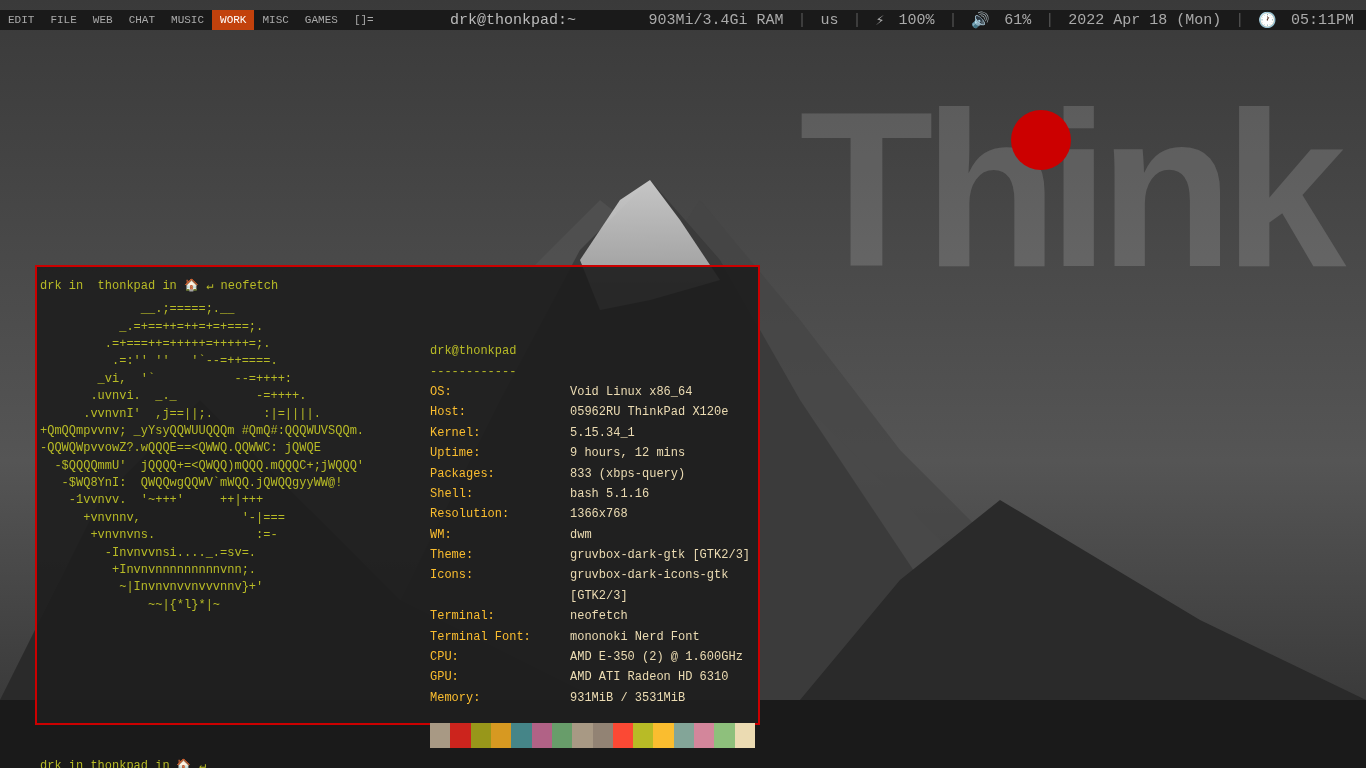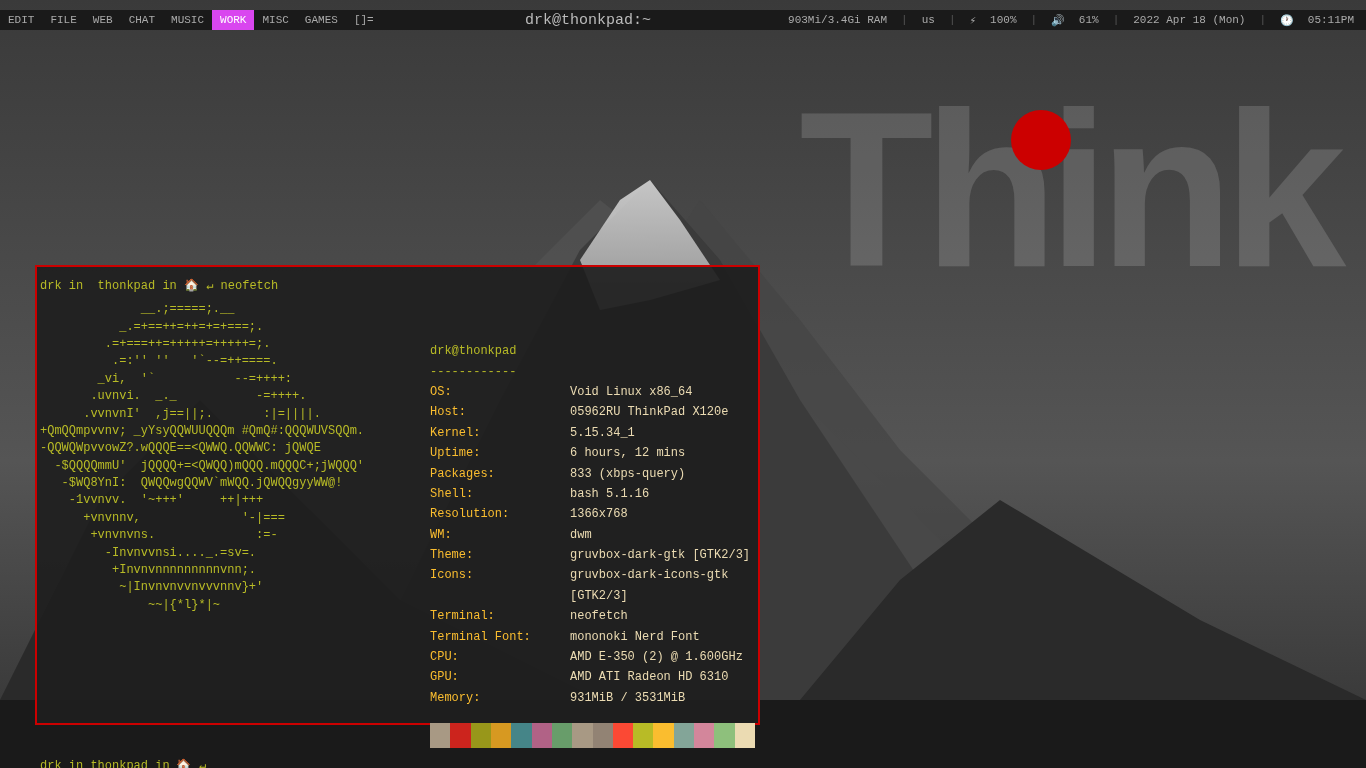--- a/index.html
+++ b/index.html
@@ -77,32 +77,33 @@
     .topbar-item {
       padding: 0 8px;
       height: 20px;
       display: flex;
       align-items: center;
       font-size: 11px;
       color: #aaa;
       cursor: pointer;
     }
     .topbar-item.active {
-      background: #d946ef;
+      background: #c2410c;
       color: #fff;
     }
     .topbar-title {
       flex: 1;
       text-align: center;
       font-size: 15px;
       color: #bbb;
     }
     .topbar-right {
       display: flex;
-      font-size: 11px;
+      align-items: center;
+      font-size: 15px;
       color: #aaa;
       padding-right: 8px;
       gap: 6px;
     }
     .topbar-right span {
       padding: 0 4px;
     }
     .topbar-sep {
       color: #555;
     }
@@ -296,21 +297,21 @@
           <div class="info-line">
             <span class="key">Host: </span>
             <span class="value">05962RU ThinkPad X120e</span>
           </div>
           <div class="info-line">
             <span class="key">Kernel: </span>
             <span class="value">5.15.34_1</span>
           </div>
           <div class="info-line">
             <span class="key">Uptime: </span>
-            <span class="value">6 hours, 12 mins</span>
+            <span class="value">9 hours, 12 mins</span>
           </div>
           <div class="info-line">
             <span class="key">Packages: </span>
             <span class="value">833 (xbps-query)</span>
           </div>
           <div class="info-line">
             <span class="key">Shell: </span>
             <span class="value">bash 5.1.16</span>
           </div>
           <div class="info-line">

